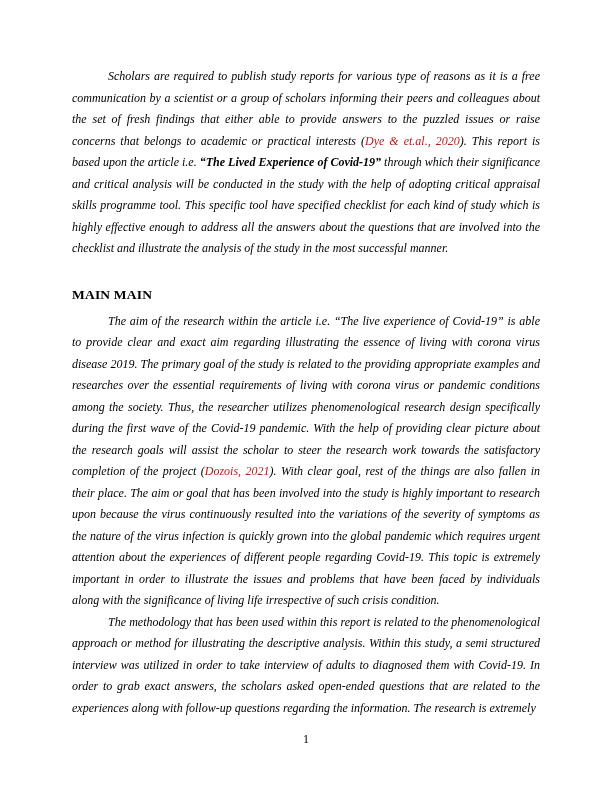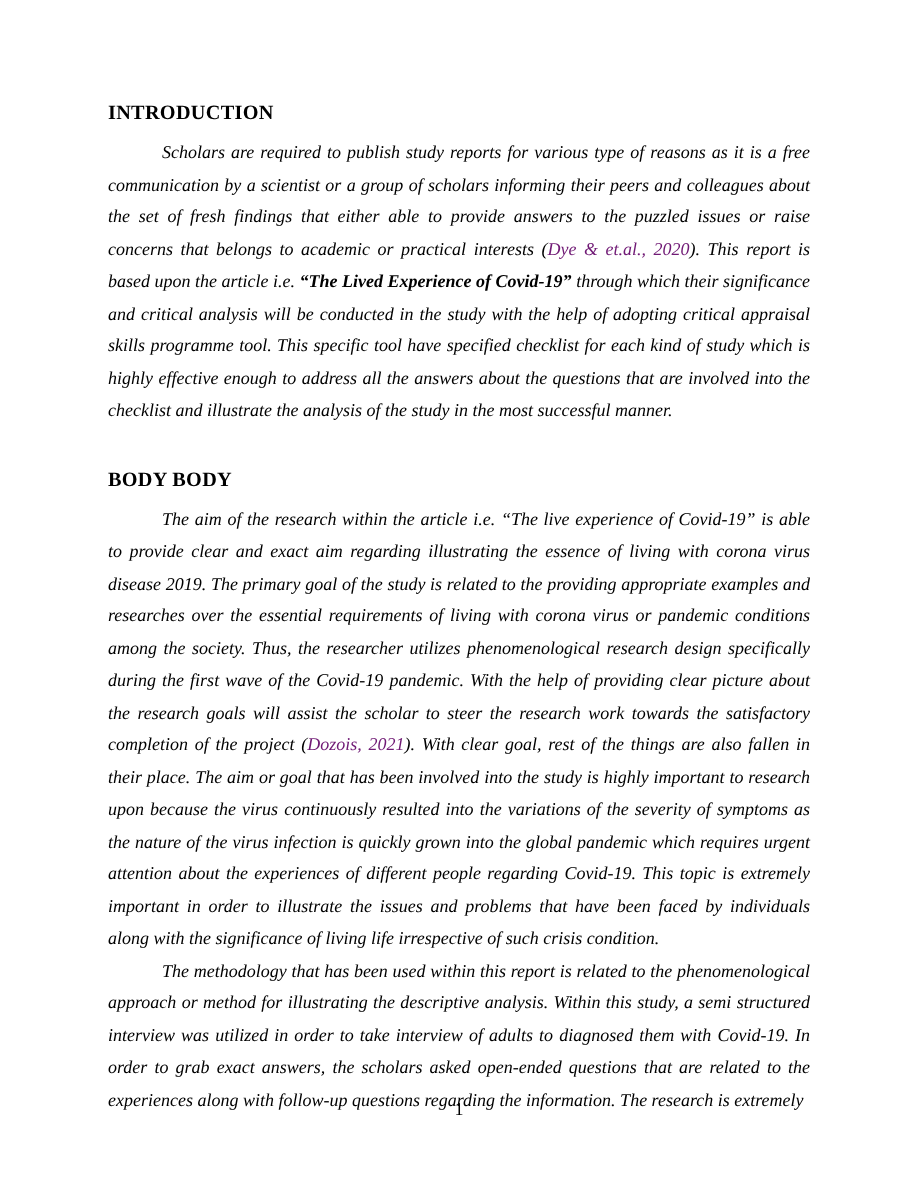--- a/index.html
+++ b/index.html
@@ -35,21 +35,21 @@
   }
   p.para {
     margin: 0;
     font-size: 12px;
     line-height: 21.5px;
     text-align: justify;
     text-indent: 36px;
   }
   .run { white-space: pre-wrap; font-style: italic; }
   .run.citation {
-    color: #701a75;
+    color: #b91c1c;
     cursor: pointer;
   }
   .run.bold-italic {
     font-weight: bold;
     font-style: italic;
   }
   .page-number {
     position: absolute;
     bottom: 46px;
     left: 0;
@@ -58,25 +58,24 @@
     font-size: 12px;
     line-height: 14px;
   }
 </style>
 </head>
 <body>
 
 <div class="page">
 
   <div class="section">
-    <h1 class="section-heading">INTRODUCTION</h1>
     <p class="para"><span class="run">Scholars are required to publish study reports for various type of reasons as it is a free communication by a scientist or a group of scholars informing their peers and colleagues about the set of fresh findings that either able to provide answers to the puzzled issues or raise concerns that belongs to academic or practical interests (</span><span class="run citation">Dye &amp; et.al., 2020</span><span class="run">). This report is based upon the article i.e. </span><span class="run bold-italic">“The Lived Experience of Covid-19”</span><span class="run"> through which their significance and critical analysis will be conducted in the study with the help of adopting critical appraisal skills programme tool. This specific tool have specified checklist for each kind of study which is highly effective enough to address all the answers about the questions that are involved into the checklist and illustrate the analysis of the study in the most successful manner.</span></p>
   </div>
 
   <div class="section">
-    <h1 class="section-heading">BODY BODY</h1>
+    <h1 class="section-heading">MAIN MAIN</h1>
     <p class="para"><span class="run">The aim of the research within the article i.e. “The live experience of Covid-19” is able to provide clear and exact aim regarding illustrating the essence of living with corona virus disease 2019. The primary goal of the study is related to the providing appropriate examples and researches over the essential requirements of living with corona virus or pandemic conditions among the society. Thus, the researcher utilizes phenomenological research design specifically during the first wave of the Covid-19 pandemic. With the help of providing clear picture about the research goals will assist the scholar to steer the research work towards the satisfactory completion of the project (</span><span class="run citation">Dozois, 2021</span><span class="run">). With clear goal, rest of the things are also fallen in their place. The aim or goal that has been involved into the study is highly important to research upon because the virus continuously resulted into the variations of the severity of symptoms as the nature of the virus infection is quickly grown into the global pandemic which requires urgent attention about the experiences of different people regarding Covid-19. This topic is extremely important in order to illustrate the issues and problems that have been faced by individuals along with the significance of living life irrespective of such crisis condition.</span></p>
     <p class="para"><span class="run">The methodology that has been used within this report is related to the phenomenological approach or method for illustrating the descriptive analysis. Within this study, a semi structured interview was utilized in order to take interview of adults to diagnosed them with Covid-19. In order to grab exact answers, the scholars asked open-ended questions that are related to the experiences along with follow-up questions regarding the information. The research is extremely</span></p>
   </div>
 
   <div class="page-number">1</div>
 
 </div>
 
 </body></html>

